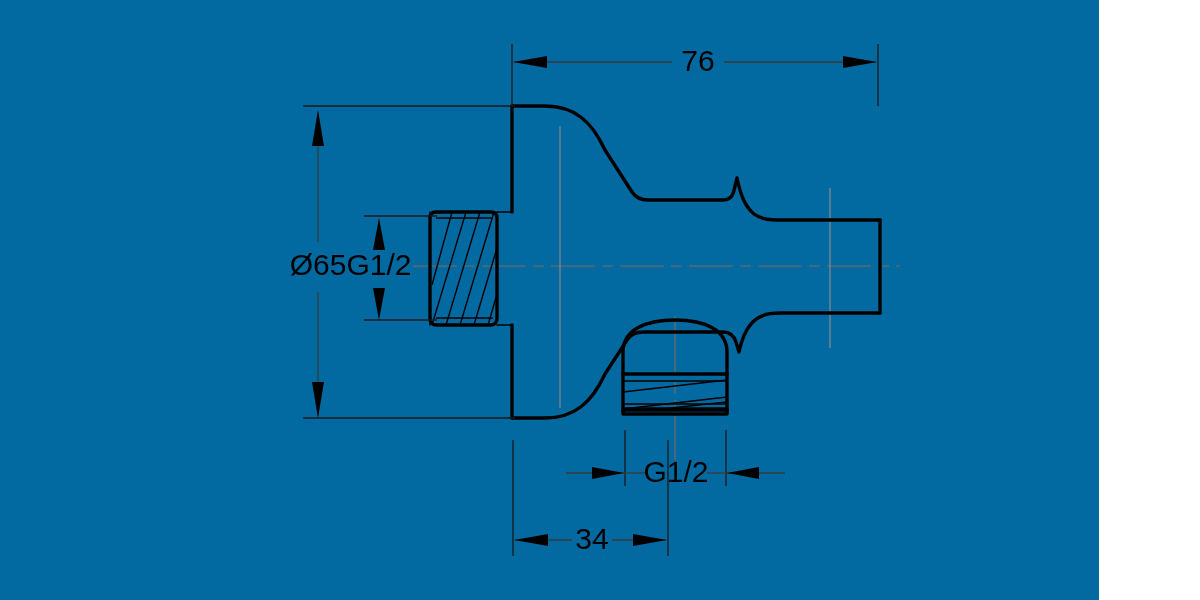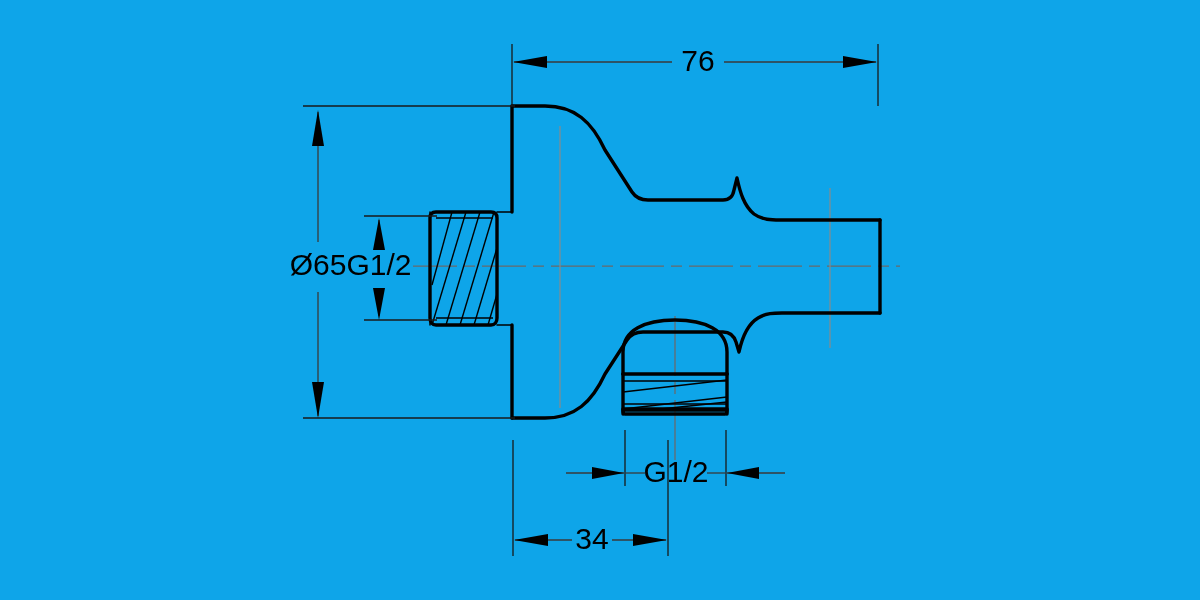--- a/index.html
+++ b/index.html
@@ -8,23 +8,23 @@
     background: #ffffff;
   }
   body {
     width: 1200px;
     height: 600px;
     font-family: "Liberation Sans", sans-serif;
     overflow: hidden;
   }
   #drawing-root {
     position: relative;
-    width: 1200px;
+    width: 1099px;
     height: 600px;
-    background: #0ea5e9;
+    background: #0369a1;
     text-decoration: underline;
   }
   svg#technical-drawing {
     display: block;
     width: 1200px;
     height: 600px;
   }
   .outline {
     fill: none;
     stroke: #000000;

